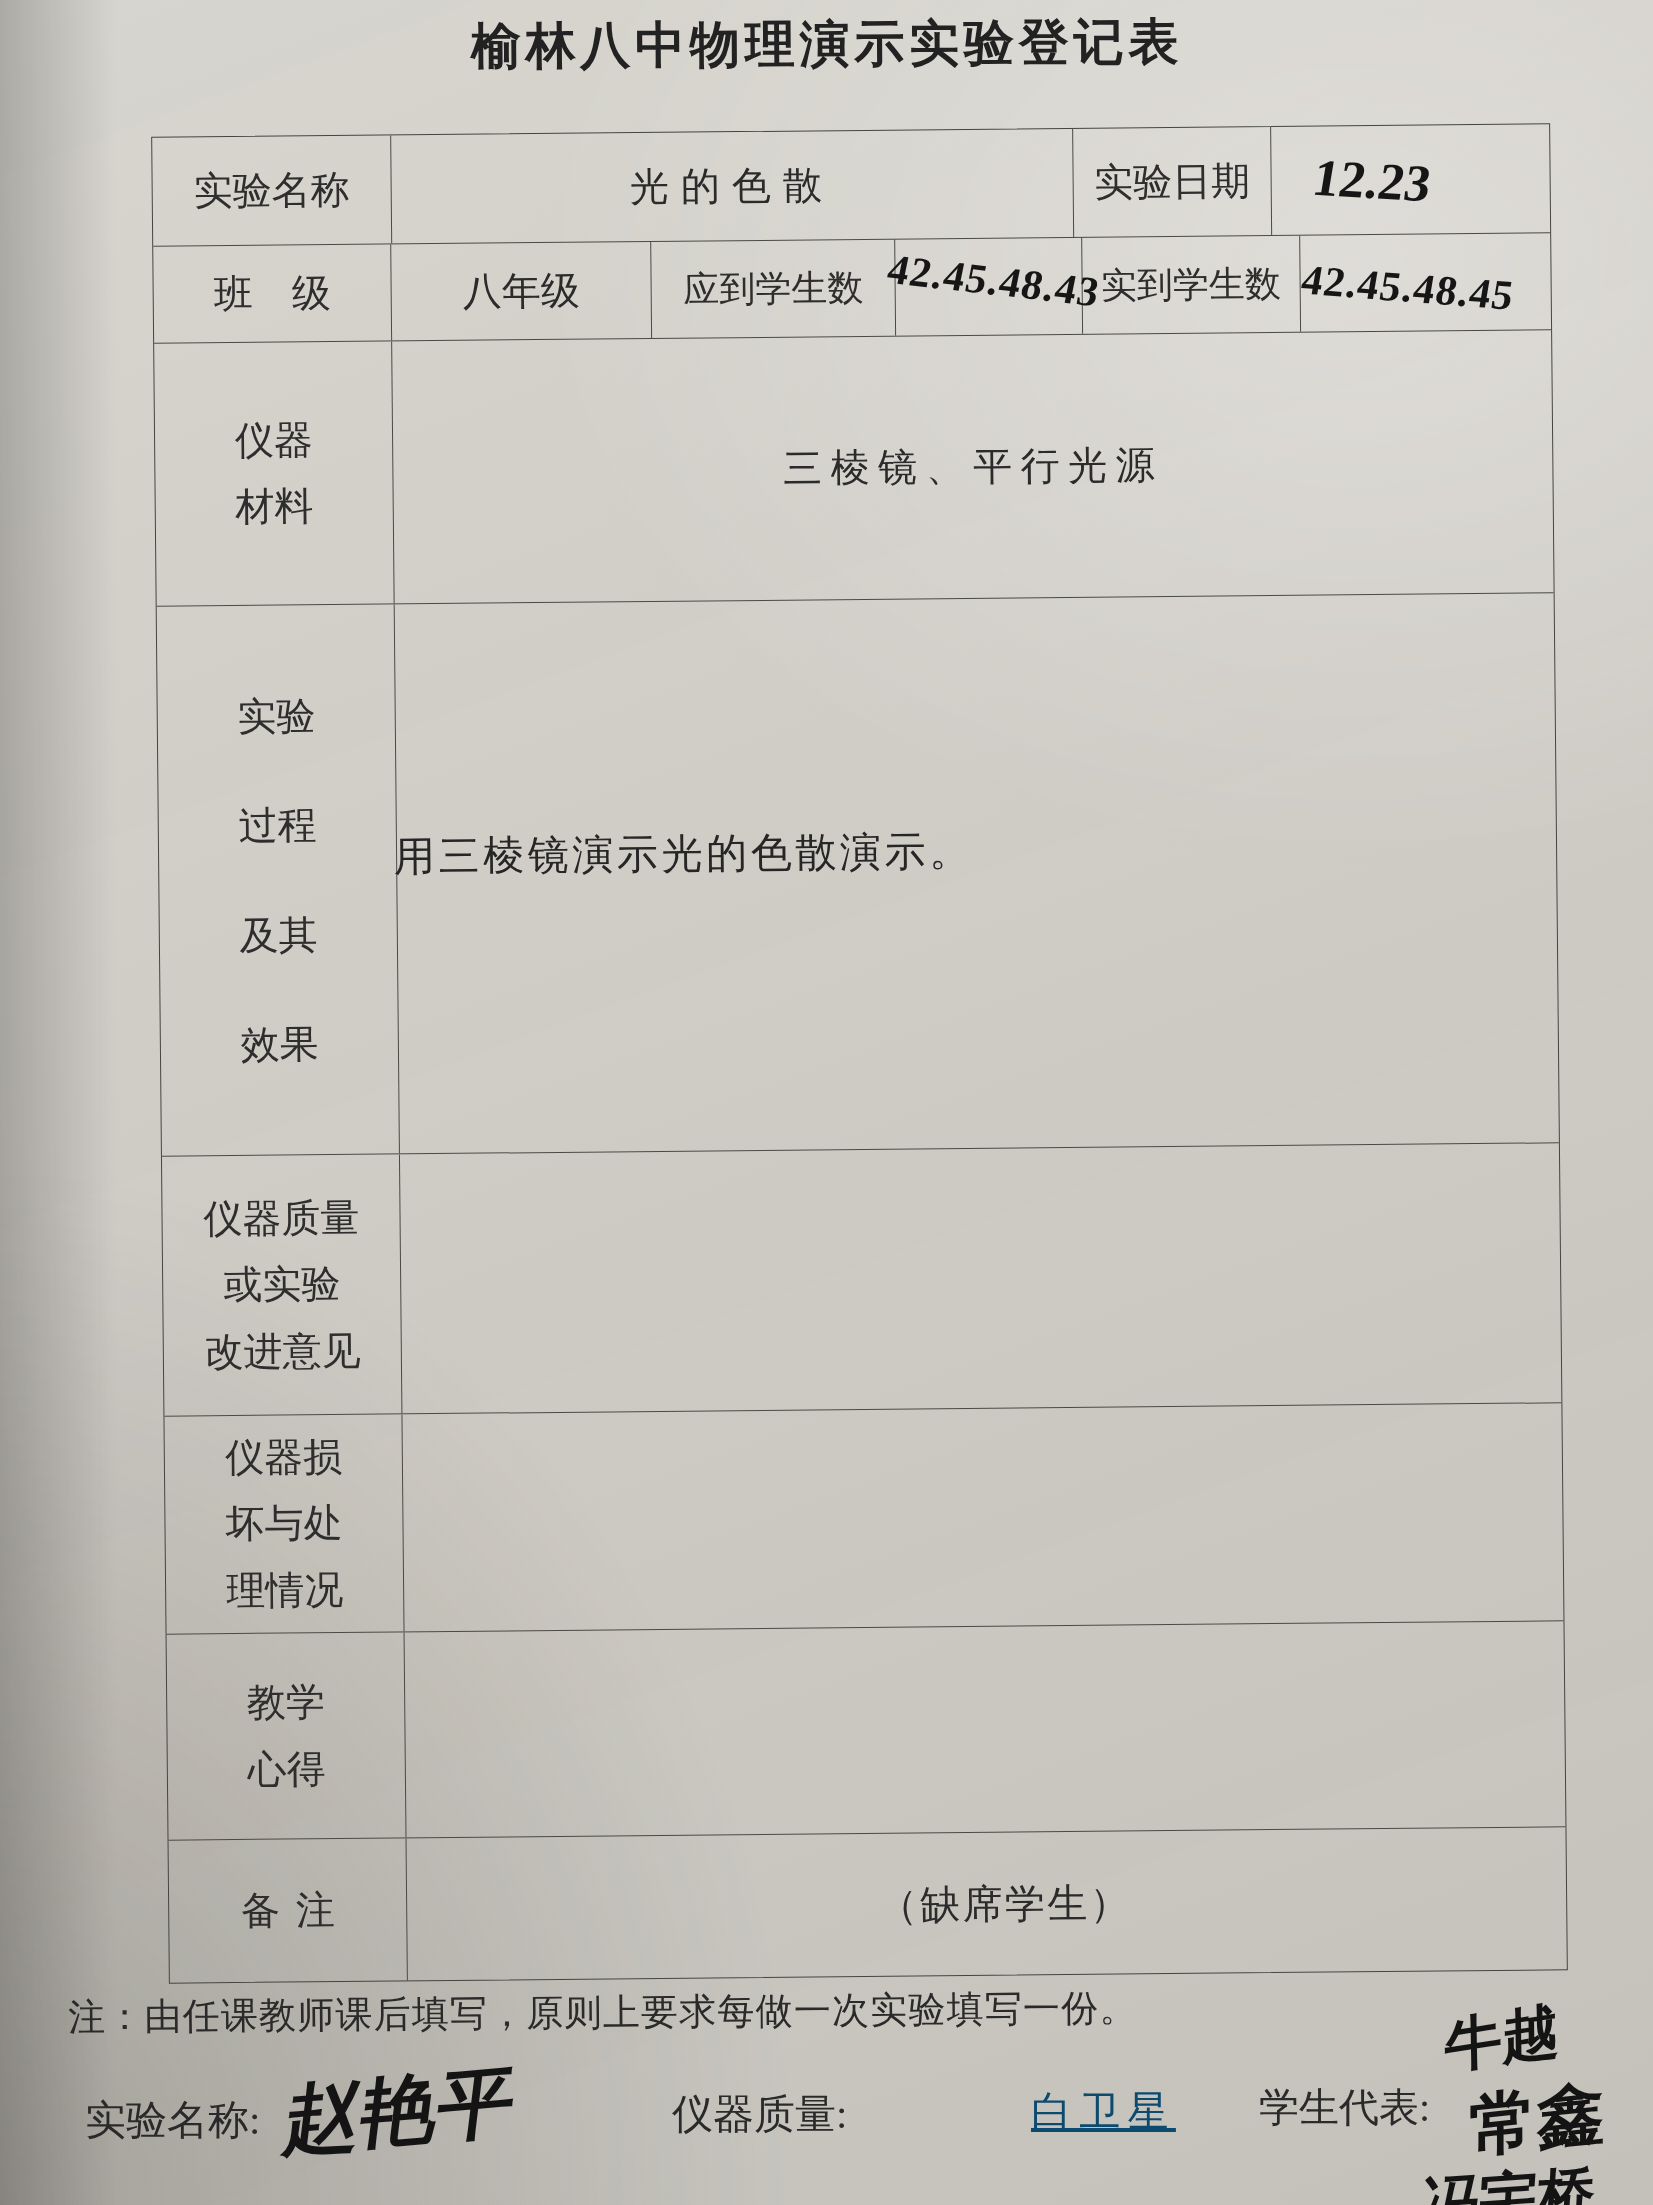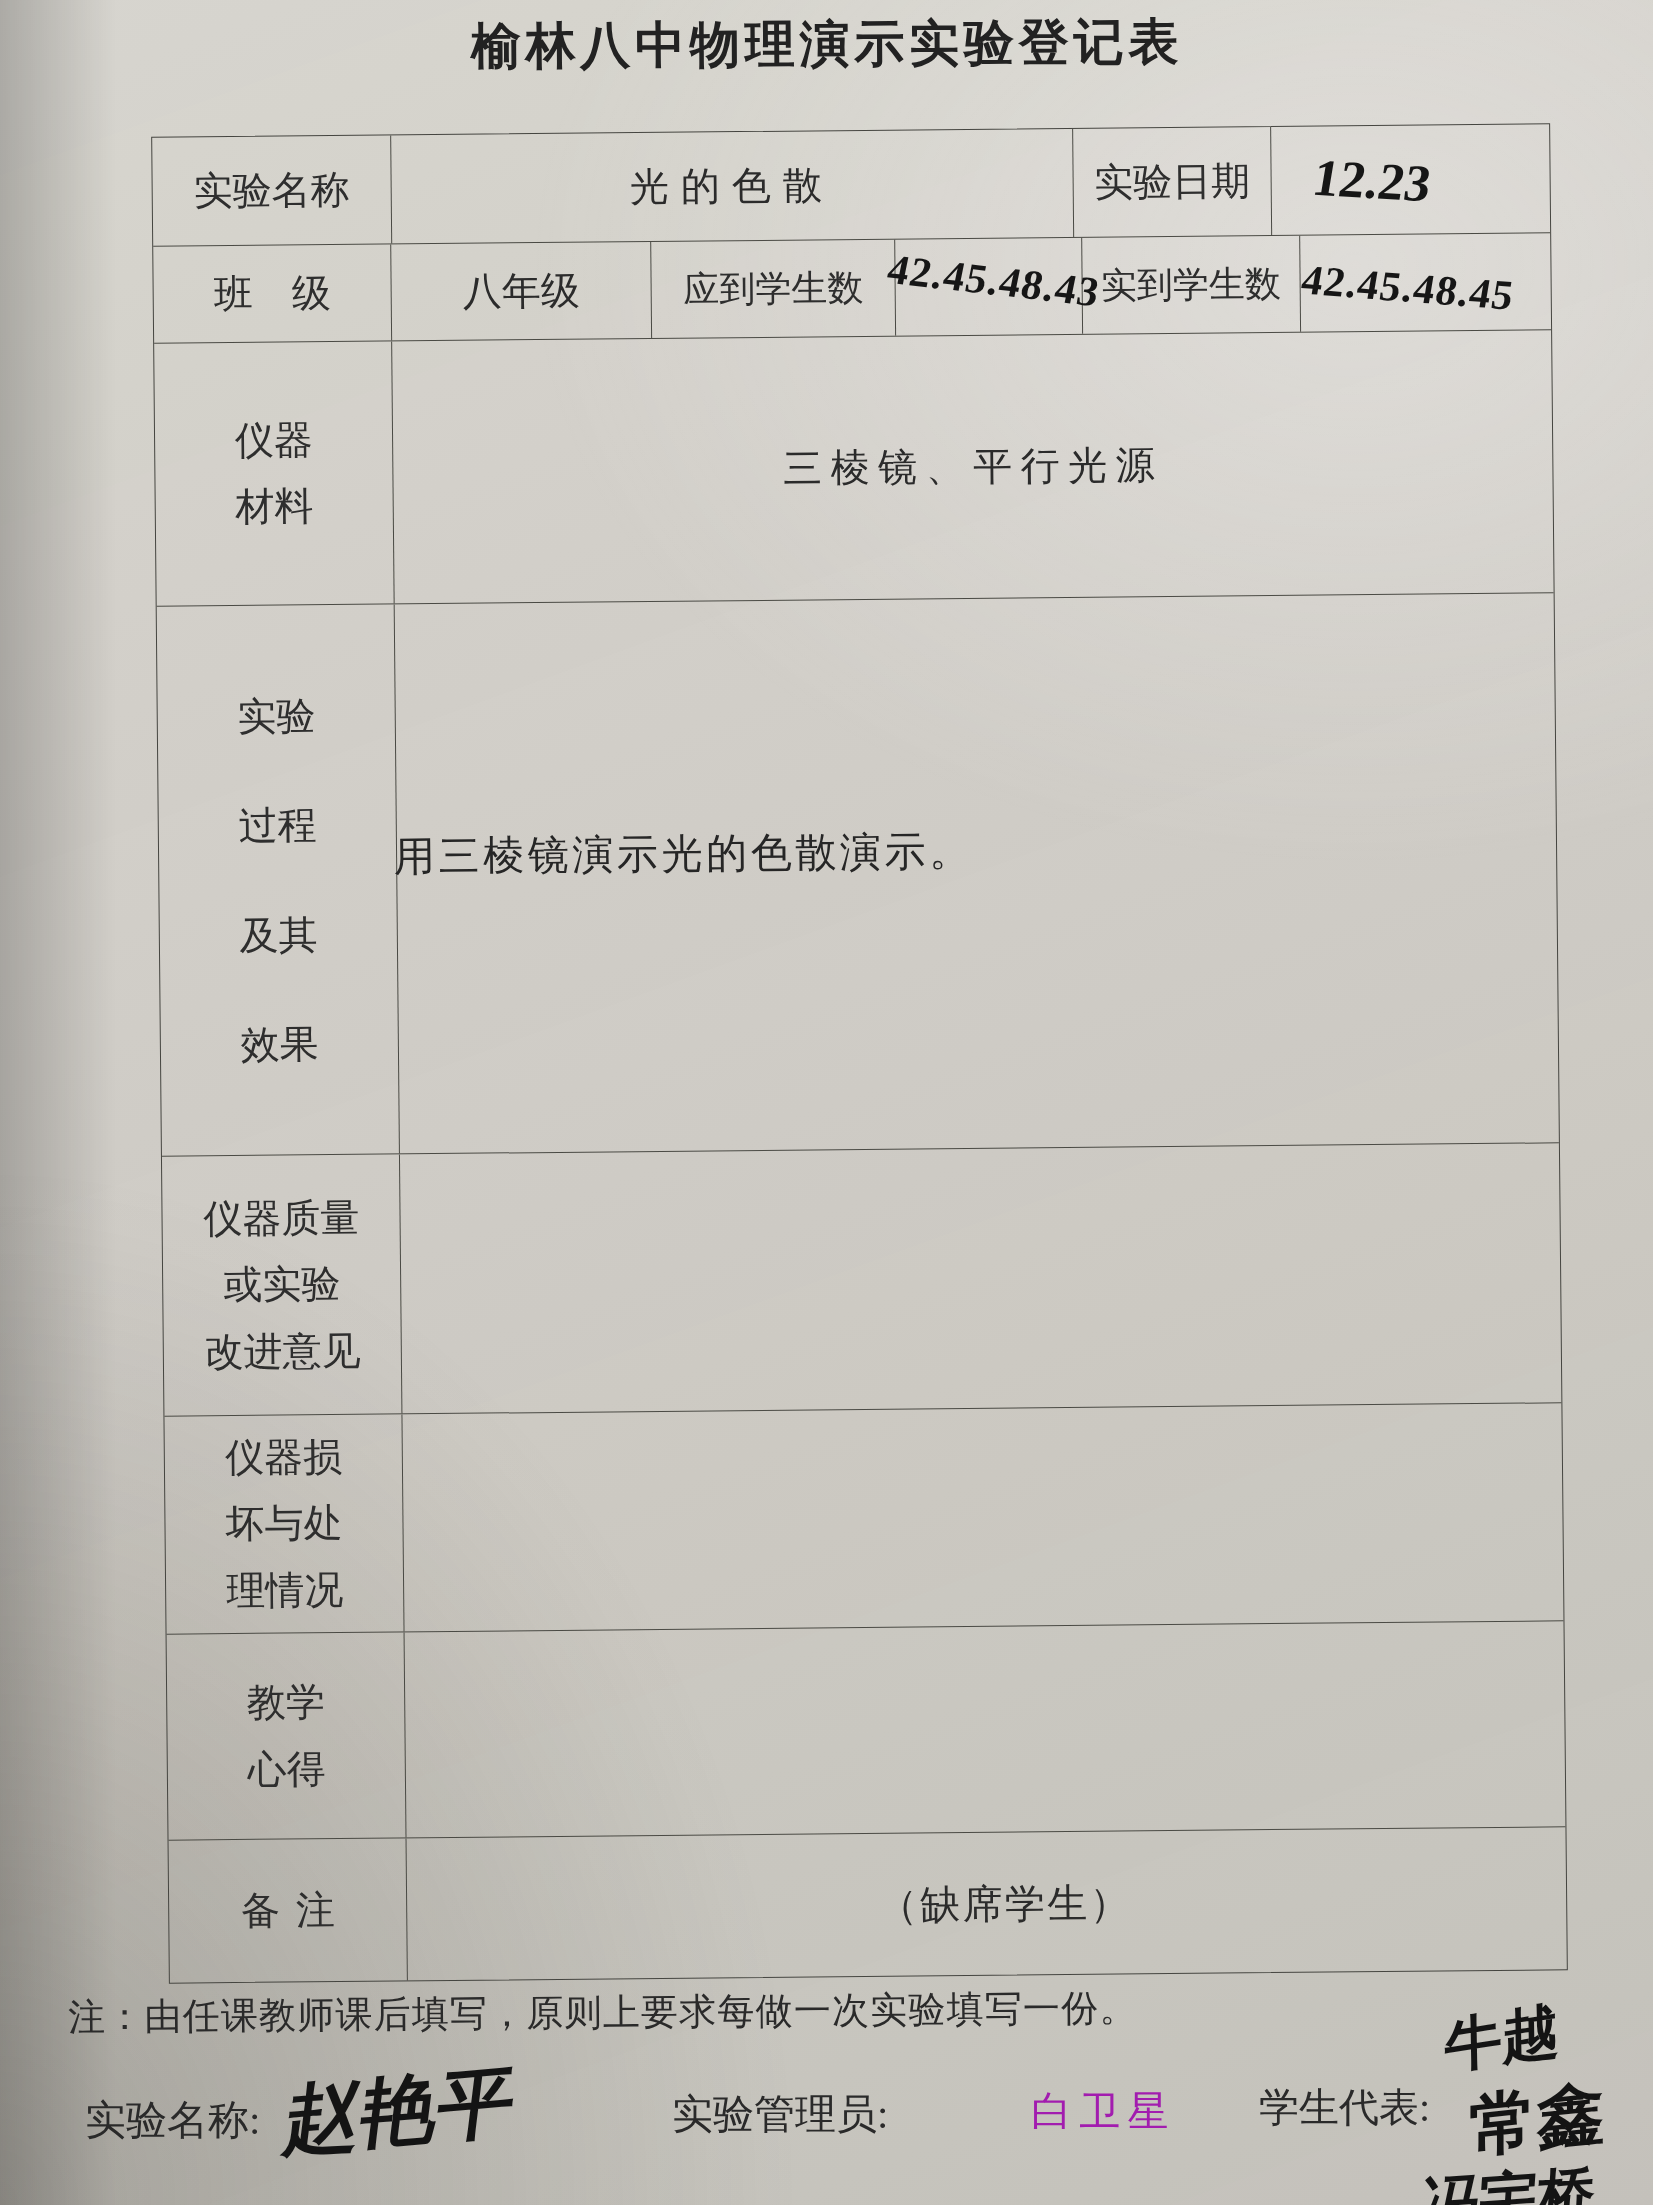--- a/index.html
+++ b/index.html
@@ -60,21 +60,21 @@
   }
   .process-text{
     position:absolute;left:-3.6px;top:225px;font-size:41px;letter-spacing:3.6px;white-space:nowrap;color:#262626;
   }
   .remark-text{padding-left:36px;width:100%;text-align:left;box-sizing:border-box;font-size:40px;letter-spacing:2.4px;}
   .note{
     position:absolute;left:68px;top:1988px;font-size:37px;color:#2a2a2a;letter-spacing:1.2px;
     transform:rotate(-0.5deg);
   }
   .sig-label{position:absolute;font-size:41px;color:#2a2a2a;white-space:nowrap;}
-  .sig-print{position:absolute;font-size:41px;color:#a21caf;letter-spacing:7.3px;white-space:nowrap;}
+  .sig-print{position:absolute;font-size:41px;color:#0c4a6e;letter-spacing:7.3px;white-space:nowrap;text-decoration:underline;}
   .sig-hand{position:absolute;font-family:cursive;color:#141414;white-space:nowrap;font-weight:700;}
   .sig-teacher{left:284px;top:2060px;font-size:77px;transform:rotate(-5deg) skewX(-12deg);}
   .sig-student-1{left:1444px;top:2000px;font-size:58px;transform:rotate(-9deg) skewX(-8deg);}
   .sig-student-2{left:1469px;top:2075px;font-size:68px;transform:rotate(-6deg) skewX(-6deg);}
   .sig-student-3{left:1421px;top:2161px;font-size:58px;transform:rotate(-4deg) skewX(-8deg);}
 </style>
 </head>
 <body>
 
 <div class="title">榆林八中物理演示实验登记表</div>
@@ -145,21 +145,21 @@
   </div>
 
 </div>
 
 <div class="note">注：由任课教师课后填写，原则上要求每做一次实验填写一份。</div>
 
 <div>
   <span class="sig-label" style="left:85px;top:2093px;">实验名称:</span>
   <span class="sig-hand sig-teacher">赵艳平</span>
 
-  <span class="sig-label" style="left:672px;top:2087px;">实验管理员:</span>
+  <span class="sig-label" style="left:672px;top:2087px;">仪器质量:</span>
   <span class="sig-print" style="left:1031px;top:2084px;">白卫星</span>
 
   <span class="sig-label" style="left:1259px;top:2080px;font-size:40px;">学生代表:</span>
   <span class="sig-hand sig-student-1">牛越</span>
   <span class="sig-hand sig-student-2">常鑫</span>
   <span class="sig-hand sig-student-3">冯宇桥</span>
 </div>
 
 
 </body></html>

